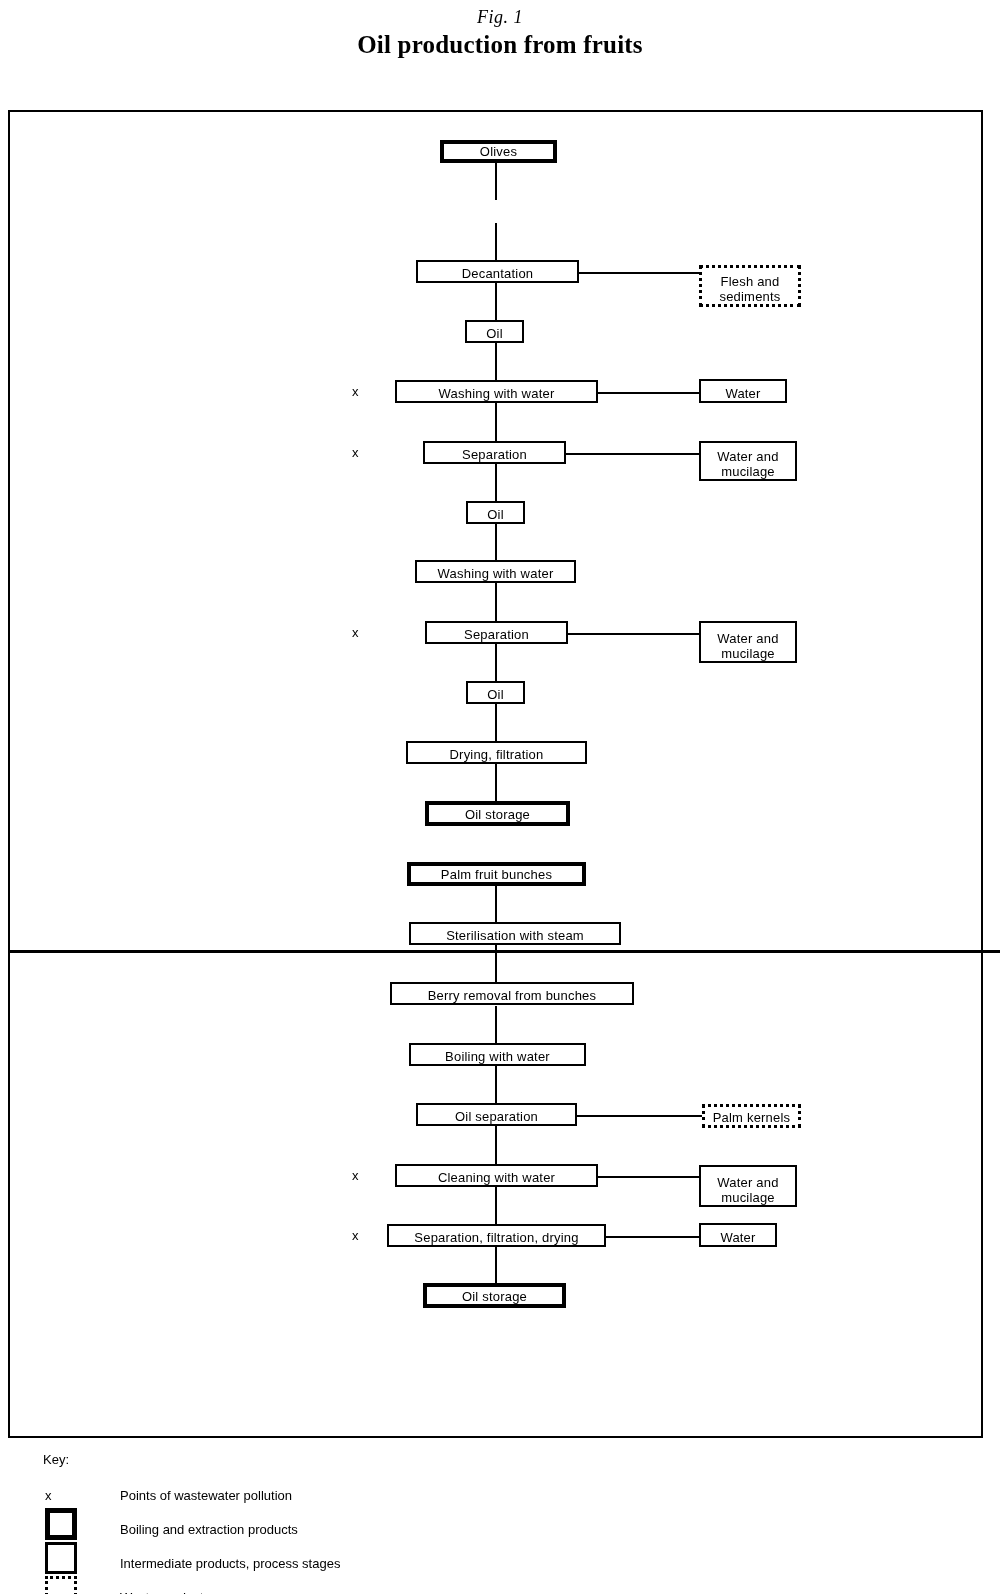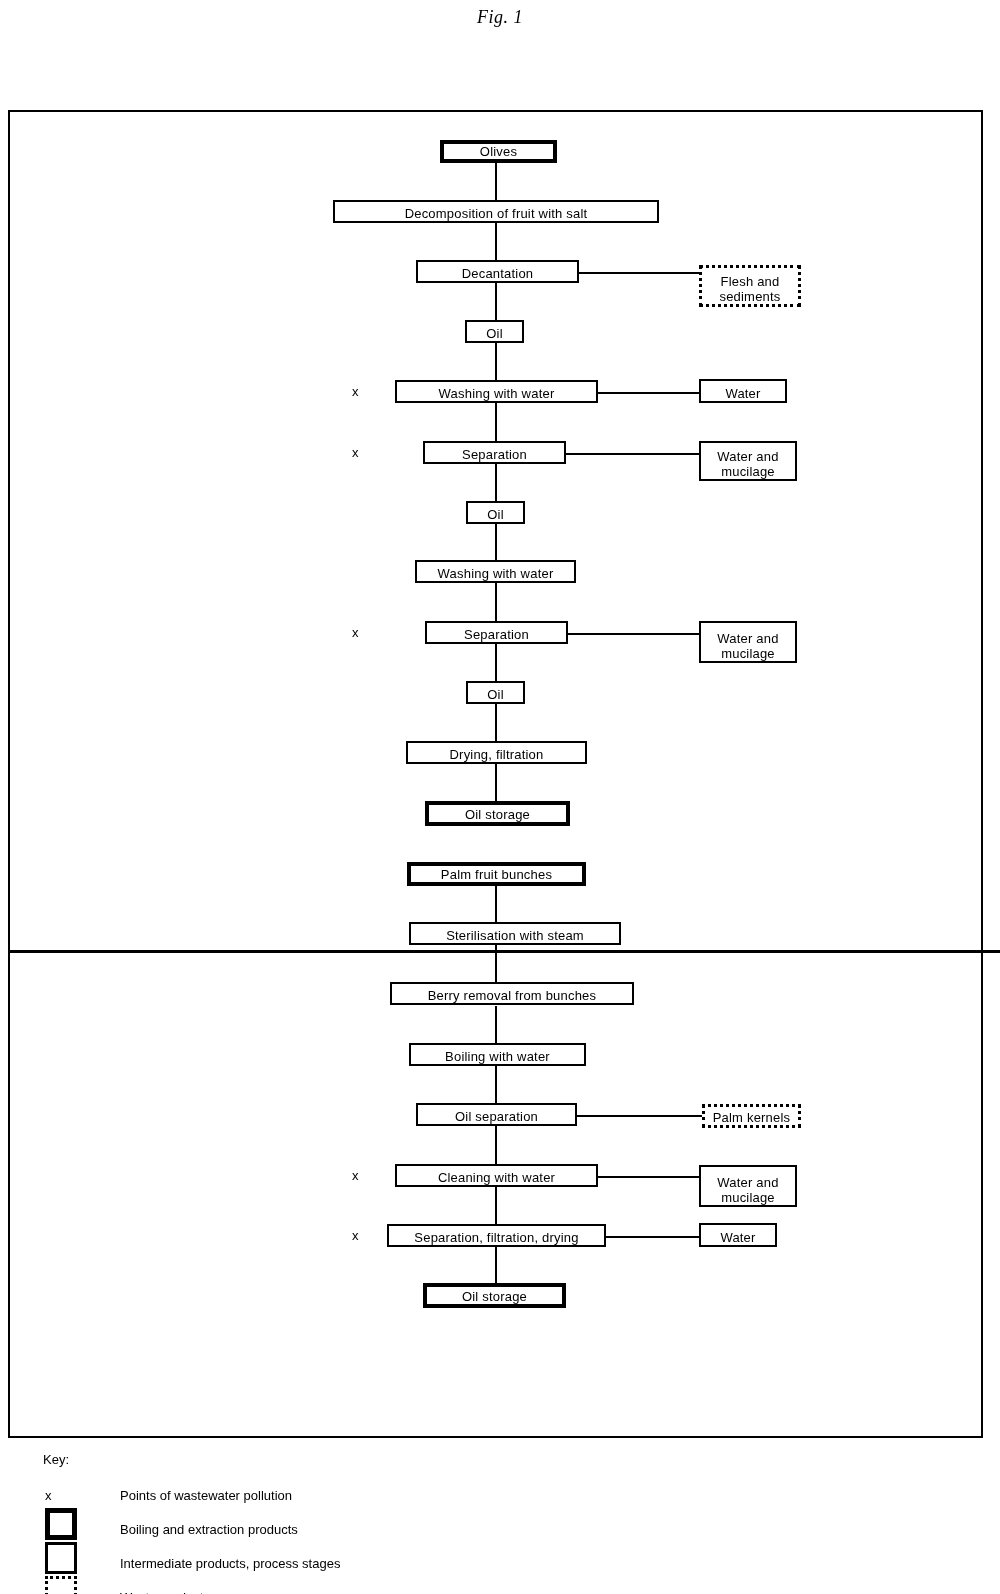--- a/index.html
+++ b/index.html
@@ -133,20 +133,21 @@
   }
   .legend-swatch.thick  { border: 5px solid #000; }
   .legend-swatch.thin   { border: 3px solid #000; }
   .legend-swatch.dotted { border: 3px dotted #000; }
 </style>
 </head>
 <body>
 
 <div id="title-block">
   <div id="fig-label">Fig. 1</div>
+  <div id="fig-title">Oil production from fruits</div>
 </div>
 
 <div id="diagram-frame">
 
   <div id="section-divider"></div>
 
   <div class="vline" style="left:485px; top:51px;  height:37px;"></div>
   <div class="vline" style="left:485px; top:111px; height:37px;"></div>
   <div class="vline" style="left:485px; top:171px; height:37px;"></div>
   <div class="vline" style="left:485px; top:231px; height:37px;"></div>
@@ -171,23 +172,20 @@
   <div class="vline" style="left:485px; top:1075px; height:37px;"></div>
   <div class="vline" style="left:485px; top:1135px; height:36px;"></div>
 
   <div class="hline" style="left:567px; top:1003px; width:127px;"></div>
   <div class="hline" style="left:588px; top:1064px; width:103px;"></div>
   <div class="hline" style="left:596px; top:1124px; width:95px;"></div>
 
 <div class="node thick" style="left: 430px; top: 28px; width: 117px; height: 23px;">
       <span>Olives</span>
     </div>
-    <div class="node thin" style="left: 323px; top: 88px; width: 326px; height: 23px;">
-      <span>Decomposition of fruit with salt</span>
-    </div>
     <div class="node thin" style="left: 406px; top: 148px; width: 163px; height: 23px;">
       <span>Decantation</span>
     </div>
     <div class="node thin" style="left: 455px; top: 208px; width: 59px; height: 23px;">
       <span>Oil</span>
     </div>
     <div class="node thin" style="left: 385px; top: 268px; width: 203px; height: 23px;">
       <span>Washing with water</span>
     </div>
     <div class="node thin" style="left: 413px; top: 329px; width: 143px; height: 23px;">

